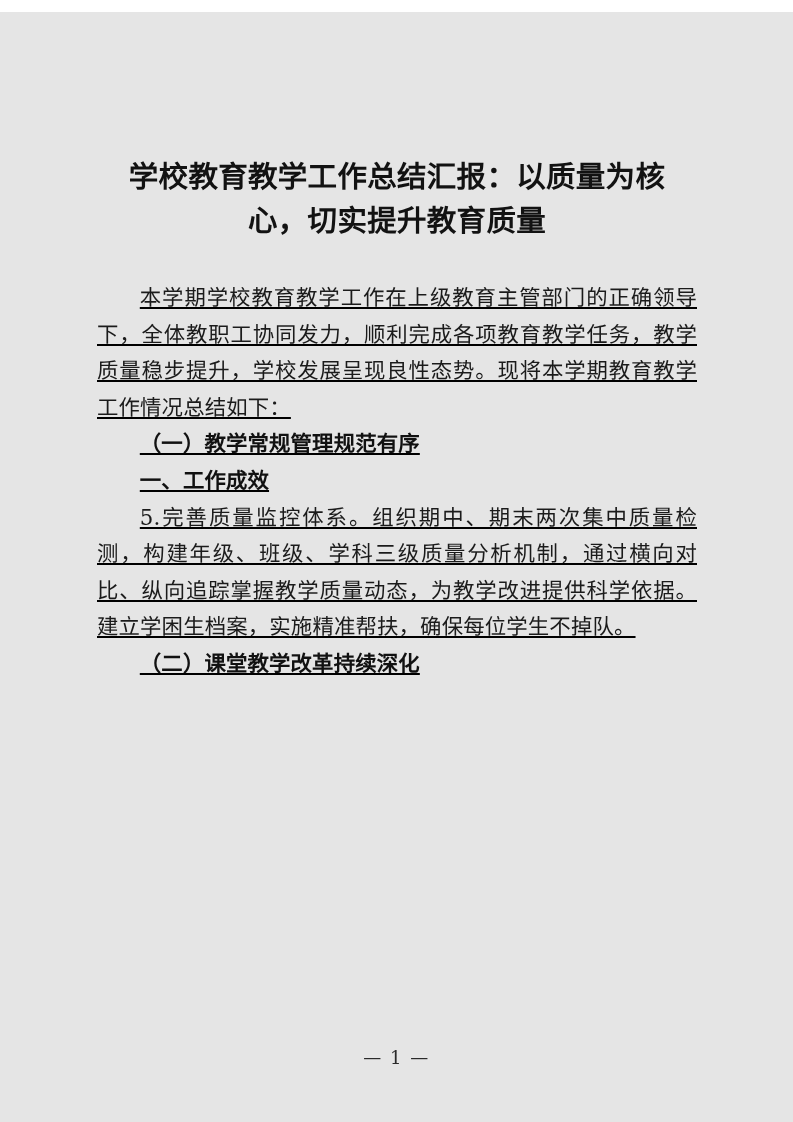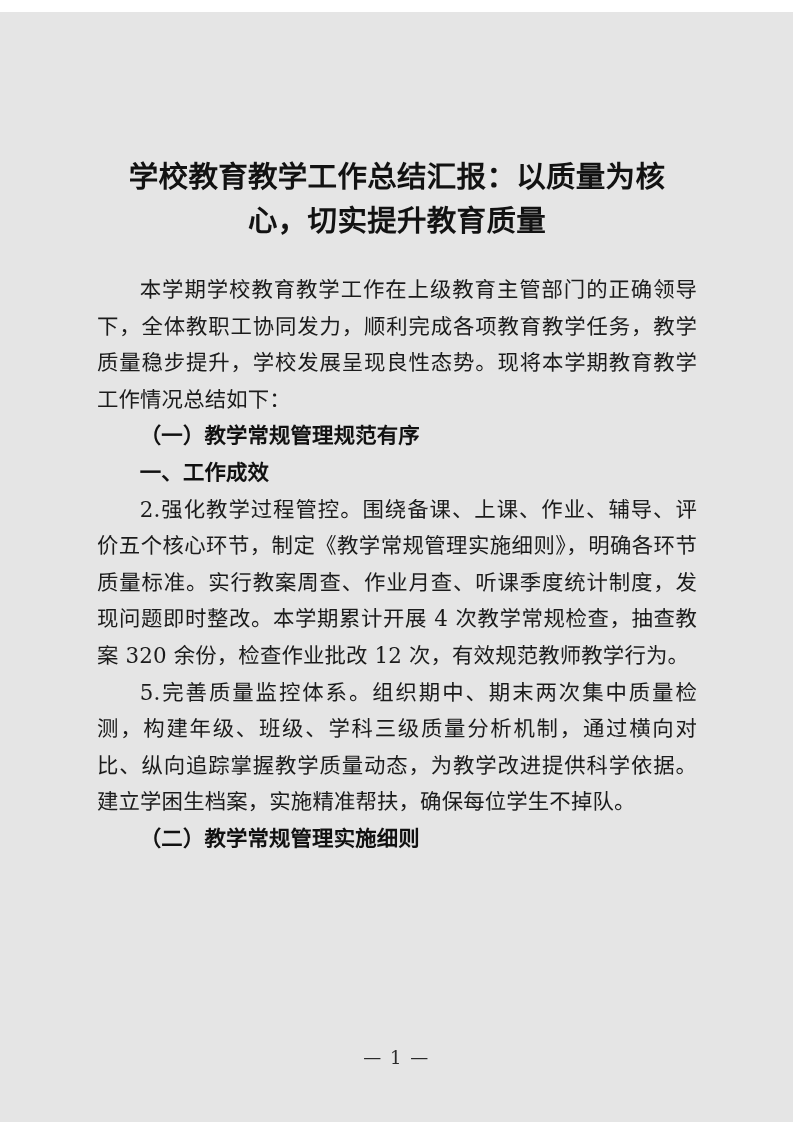--- a/index.html
+++ b/index.html
@@ -47,22 +47,23 @@
     text-align: center;
     letter-spacing: 0.3px;
     color: #121212;
     white-space: pre-line;
   }
 
   
   .content {
     position: absolute;
     left: 0;
-    top: 260px;
+    top: 268px;
     width: 600px;
+    text-decoration: underline;
   }
 
   .para {
     margin: 0;
     padding: 0;
     font-family: "DejaVu Serif", "Liberation Serif", serif;
     font-size: 21.4px;
     line-height: 36.6px;
     text-align: justify;
     text-justify: inter-ideograph;
@@ -97,22 +98,21 @@
 
   <div class="page-body">
 
     <h1 class="doc-title">学校教育教学工作总结汇报：以质量为核
 心，切实提升教育质量</h1>
 
     <div class="content" id="content-flow">
         <p class="para">本学期学校教育教学工作在上级教育主管部门的正确领导下，全体教职工协同发力，顺利完成各项教育教学任务，教学质量稳步提升，学校发展呈现良性态势。现将本学期教育教学工作情况总结如下：</p>
         <p class="para heading">（一）教学常规管理规范有序</p>
         <p class="para heading">一、工作成效</p>
-        <p class="para">2.强化教学过程管控。围绕备课、上课、作业、辅导、评价五个核心环节，制定《教学常规管理实施细则》，明确各环节质量标准。实行教案周查、作业月查、听课季度统计制度，发现问题即时整改。本学期累计开展 4 次教学常规检查，抽查教案 320 余份，检查作业批改 12 次，有效规范教师教学行为。</p>
         <p class="para">5.完善质量监控体系。组织期中、期末两次集中质量检测，构建年级、班级、学科三级质量分析机制，通过横向对比、纵向追踪掌握教学质量动态，为教学改进提供科学依据。建立学困生档案，实施精准帮扶，确保每位学生不掉队。</p>
-        <p class="para heading">（二）教学常规管理实施细则</p>
+        <p class="para heading">（二）课堂教学改革持续深化</p>
       </div>
 
   </div>
 
   <div class="page-footer">— 1 —</div>
 
 </div>
 
 </body></html>

